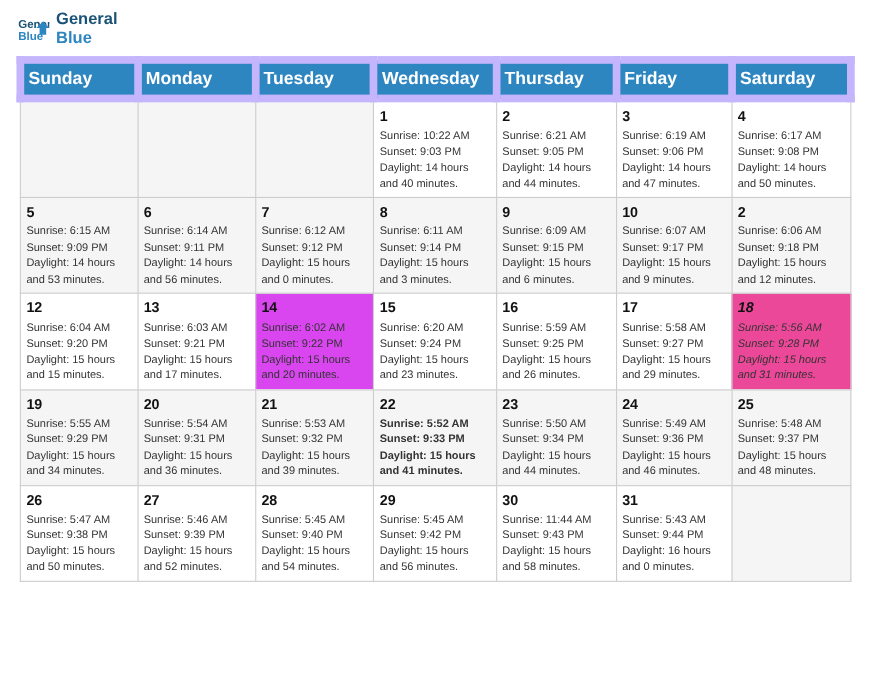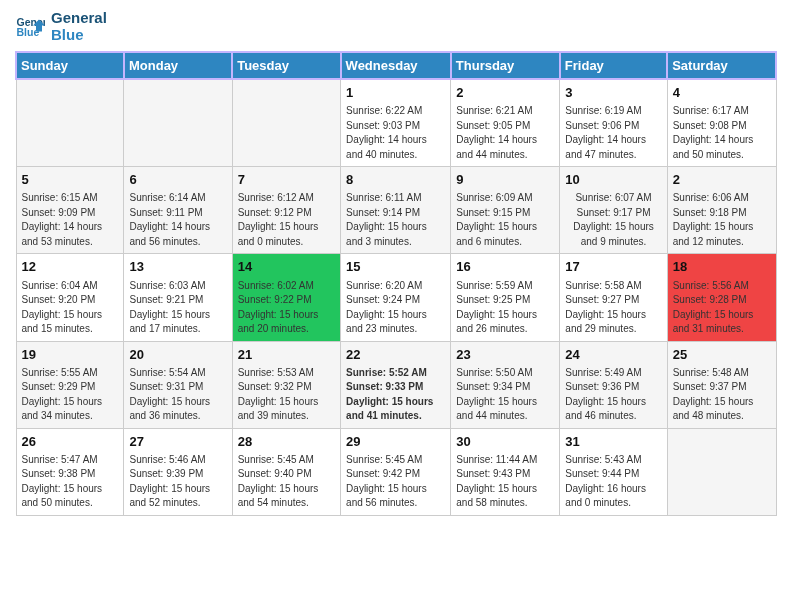--- a/index.html
+++ b/index.html
@@ -44,23 +44,23 @@
     .calendar {
       width: 100%;
       border-collapse: collapse;
       font-size: 10.5px;
     }
     .calendar th {
       background-color: #2e86c1;
       color: white;
       padding: 5px 4px;
       text-align: left;
-      font-size: 13px;
+      font-size: 16px;
       font-weight: bold;
-      border: 2px solid #c4b5fd;
+      border: 7px solid #c4b5fd;
     }
     .calendar td {
       border: 1px solid #ccc;
       padding: 4px 5px;
       vertical-align: top;
       width: 113px;
       min-height: 70px;
       background: #fff;
       font-size: 10px;
       color: #333;
@@ -122,21 +122,21 @@
           <th>Saturday</th>
         </tr>
     </thead>
     <tbody id="calendar-body">
     <tr>
           <td class="empty"></td>
           <td class="empty"></td>
           <td class="empty"></td>
           <td style="background: rgb(255, 255, 255);">
             <span class="day-num">1</span>
-            <div class="day-info" style="white-space: pre-line;">Sunrise: 6:22 AM
+            <div class="day-info" style="white-space: pre-line;">Sunrise: 10:22 AM
 Sunset: 9:03 PM
 Daylight: 14 hours
 and 40 minutes.</div>
           </td>
           <td style="background: rgb(255, 255, 255);">
             <span class="day-num">2</span>
             <div class="day-info" style="white-space: pre-line;">Sunrise: 6:21 AM
 Sunset: 9:05 PM
 Daylight: 14 hours
 and 44 minutes.</div>
@@ -187,21 +187,21 @@
           </td>
           <td style="background: rgb(245, 245, 245);">
             <span class="day-num">9</span>
             <div class="day-info" style="white-space: pre-line;">Sunrise: 6:09 AM
 Sunset: 9:15 PM
 Daylight: 15 hours
 and 6 minutes.</div>
           </td>
           <td style="background: rgb(245, 245, 245);">
             <span class="day-num">10</span>
-            <div class="day-info" style="white-space: pre-line; text-align: center;">Sunrise: 6:07 AM
+            <div class="day-info" style="white-space: pre-line;">Sunrise: 6:07 AM
 Sunset: 9:17 PM
 Daylight: 15 hours
 and 9 minutes.</div>
           </td>
           <td style="background: rgb(245, 245, 245);">
             <span class="day-num">2</span>
             <div class="day-info" style="white-space: pre-line;">Sunrise: 6:06 AM
 Sunset: 9:18 PM
 Daylight: 15 hours
 and 12 minutes.</div>
@@ -215,21 +215,21 @@
 Daylight: 15 hours
 and 15 minutes.</div>
           </td>
           <td style="background: rgb(255, 255, 255);">
             <span class="day-num">13</span>
             <div class="day-info" style="white-space: pre-line;">Sunrise: 6:03 AM
 Sunset: 9:21 PM
 Daylight: 15 hours
 and 17 minutes.</div>
           </td>
-          <td style="background: #22c55e;">
+          <td style="background: #d946ef;">
             <span class="day-num">14</span>
             <div class="day-info" style="white-space: pre-line;">Sunrise: 6:02 AM
 Sunset: 9:22 PM
 Daylight: 15 hours
 and 20 minutes.</div>
           </td>
           <td style="background: rgb(255, 255, 255);">
             <span class="day-num">15</span>
             <div class="day-info" style="white-space: pre-line;">Sunrise: 6:20 AM
 Sunset: 9:24 PM
@@ -243,21 +243,21 @@
 Daylight: 15 hours
 and 26 minutes.</div>
           </td>
           <td style="background: rgb(255, 255, 255);">
             <span class="day-num">17</span>
             <div class="day-info" style="white-space: pre-line;">Sunrise: 5:58 AM
 Sunset: 9:27 PM
 Daylight: 15 hours
 and 29 minutes.</div>
           </td>
-          <td style="background: #ef4444;">
+          <td style="background: #ec4899; font-style: italic;">
             <span class="day-num">18</span>
             <div class="day-info" style="white-space: pre-line;">Sunrise: 5:56 AM
 Sunset: 9:28 PM
 Daylight: 15 hours
 and 31 minutes.</div>
           </td>
         </tr>
         <tr>
           <td style="background: rgb(245, 245, 245);">
             <span class="day-num">19</span>

